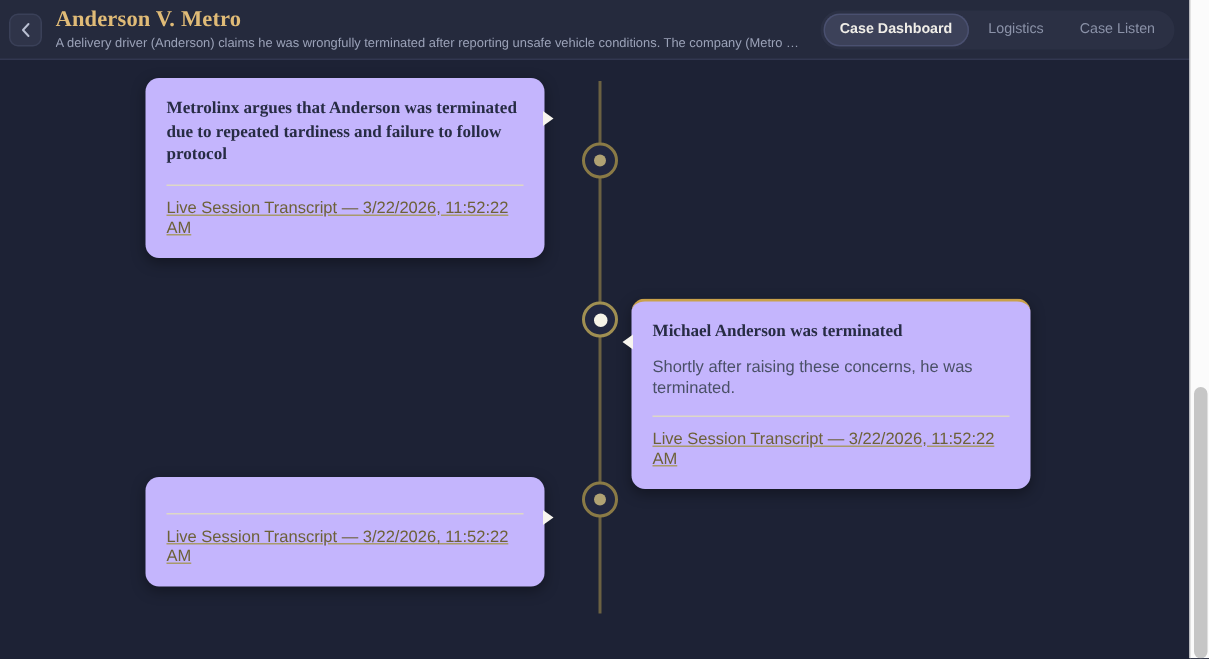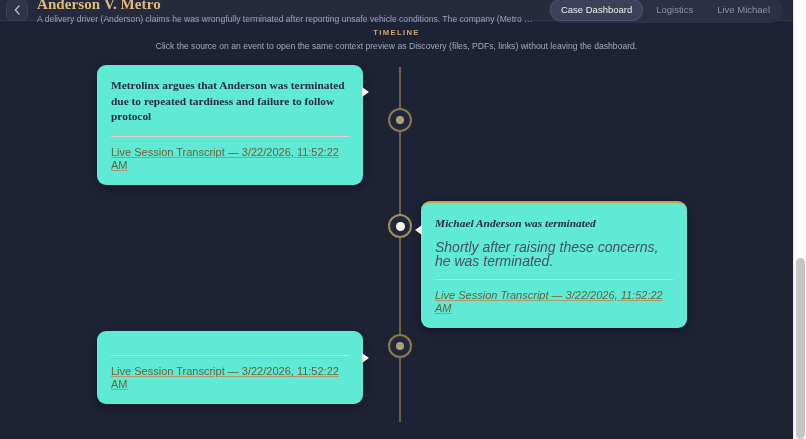--- a/index.html
+++ b/index.html
@@ -49,21 +49,21 @@
   }
 
   .viewport {
     position: absolute;
     inset: 0 13px 0 0;
     overflow: hidden;
   }
 
   
   .topbar {
-    height: 21px;
+    height: 40px;
     background: #252a3d;
     border-bottom: 1px solid #323750;
     display: flex;
     align-items: center;
     padding: 0 10px 0 6px;
     position: relative;
   }
 
   .back-btn {
     flex: 0 0 auto;
@@ -120,21 +120,21 @@
     line-height: 12px;
     padding: 5px 11px;
     border-radius: 11px;
     color: #8b92a8;
     cursor: pointer;
     white-space: nowrap;
   }
   .nav-tab.active {
     background: #3c4159;
     color: #f0eee8;
-    font-weight: normal;
+    font-weight: bold;
     box-shadow: inset 0 0 0 1px #4a5070;
   }
 
   
   .tl-header {
     text-align: center;
     padding-top: 7px;
   }
   .tl-eyebrow {
     font-size: 7.6px;
@@ -168,21 +168,21 @@
     position: absolute;
     left: 0;
     right: 0;
     display: flex;
   }
   .event.left  { justify-content: flex-start; }
   .event.right { justify-content: flex-end; }
 
   .card {
     position: relative;
-    background: #5eead4;
+    background: #c4b5fd;
     border-radius: 9px;
     padding: 13px 14px 12px 14px;
     box-shadow: 0 3px 9px rgba(0,0,0,0.35);
   }
   .event.left  .card { margin-left: 97px;  width: 266px; }
   .event.right .card { margin-right: 106px; width: 266px; }
 
   .card.highlight { border-top: 2px solid #c9a košt; }
   .card.highlight { border-top: 2px solid #c9a14a; }
 
@@ -204,21 +204,21 @@
   }
 
   .card-title {
     font-family: "Liberation Serif", serif;
     font-weight: bold;
     font-size: 11.4px;
     line-height: 15.5px;
     color: #272c44;
   }
   .card-body {
-    font-size: 14px;
+    font-size: 11px;
     line-height: 14px;
     color: #4a5067;
     margin-top: 8px;
   }
   .card-divider {
     height: 1px;
     background: #ddd8c6;
     margin: 11px 0 0 0;
   }
   .card-source {
@@ -273,46 +273,42 @@
       </div>
 
       <div class="case-head">
         <div class="case-title">Anderson V. Metro</div>
         <div class="case-sub">A delivery driver (Anderson) claims he was wrongfully terminated after reporting unsafe vehicle conditions. The company (Metro Logistics) claims termination w...</div>
       </div>
 
       <div class="nav-tabs">
         <div class="nav-tab active">Case Dashboard</div>
         <div class="nav-tab">Logistics</div>
-        <div class="nav-tab">Live Michael</div>
+        <div class="nav-tab">Case Listen</div>
       </div>
     </div>
 
-    <div class="tl-header">
-      <div class="tl-eyebrow">TIMELINE</div>
-      <div class="tl-hint">Click the source on an event to open the same context preview as Discovery (files, PDFs, links) without leaving the dashboard.</div>
-    </div>
 
     <div class="timeline">
 
       <div class="spine"></div>
 
       <div class="event left" style="top: 6px;">
         <div class="card">
           <div class="notch"></div>
           <div class="card-title">Metrolinx argues that Anderson was terminated due to repeated tardiness and failure to follow protocol</div>
           <div class="card-divider"></div>
           <div class="card-source">Live Session Transcript — 3/22/2026, 11:52:22 AM</div>
         </div>
       </div>
       <div class="node" style="top: 49px;">
         <div class="core"></div>
       </div>
 
-      <div class="event right" style="top: 142px; font-style: italic;">
+      <div class="event right" style="top: 153px;">
         <div class="card highlight">
           <div class="notch"></div>
           <div class="card-title">Michael Anderson was terminated</div>
           <div class="card-body">Shortly after raising these concerns, he was terminated.</div>
           <div class="card-divider"></div>
           <div class="card-source">Live Session Transcript — 3/22/2026, 11:52:22 AM</div>
         </div>
       </div>
       <div class="node active" style="top: 155px;">
         <div class="core"></div>

